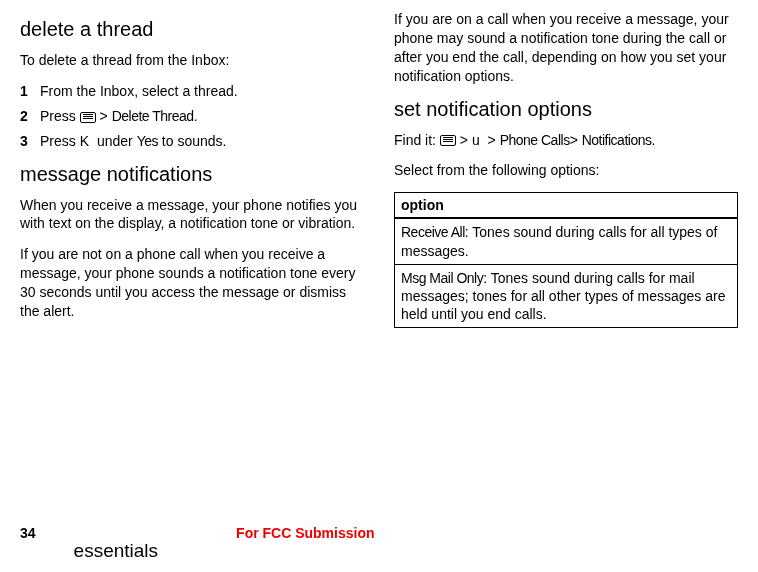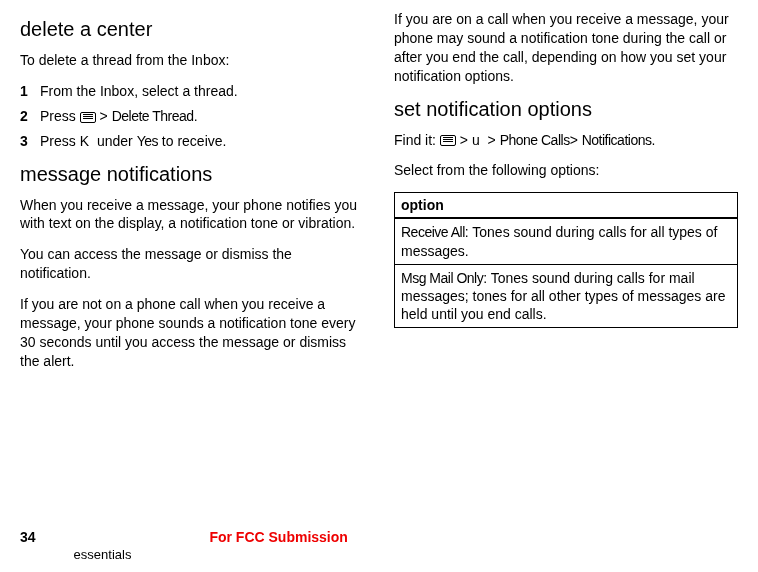--- a/index.html
+++ b/index.html
@@ -105,63 +105,62 @@
       right: 20px;
       display: flex;
       align-items: center;
       gap: 8px;
     }
     .page-num {
       font-weight: bold;
       margin-right: 30px;
     }
     .section-name {
-      font-size: 13px;
+      font-size: 19px;
       margin-top: 36px;
     }
     .fcc {
       color: #e00;
       font-weight: bold;
       margin-left: 70px;
     }
   </style>
 </head>
 <body>
 
 <div class="columns">
 
   <div class="col">
 
-    <h2>delete a center</h2>
+    <h2>delete a thread</h2>
 
     <p>To delete a thread from the Inbox:</p>
 
     <ol class="steps">
       <li>
         <span class="step-num">1</span>
         <span class="step-text">From the Inbox, select a thread.</span>
       </li>
       <li>
         <span class="step-num">2</span>
         <span class="step-text">
           <span>Press </span><span class="key-icon"></span><span> &gt; </span><span class="bold-cond">Delete Thread</span><span>.</span>
         </span>
       </li>
       <li>
         <span class="step-num">3</span>
         <span class="step-text">
-          <span>Press </span><span class="k-key">K</span><span> under </span><span class="bold-cond">Yes</span><span> to receive.</span>
+          <span>Press </span><span class="k-key">K</span><span> under </span><span class="bold-cond">Yes</span><span> to sounds.</span>
         </span>
       </li>
     </ol>
 
     <h2>message notifications</h2>
 
     <p>When you receive a message, your phone notifies you with text on the display, a notification tone or vibration.</p>
-    <p>You can access the message or dismiss the notification.</p>
     <p>If you are not on a phone call when you receive a message, your phone sounds a notification tone every 30 seconds until you access the message or dismiss the alert.</p>
 
   </div>
 
   <div class="col">
 
     <p>If you are on a call when you receive a message, your phone may sound a notification tone during the call or after you end the call, depending on how you set your notification options.</p>
 
     <h2>set notification options</h2>
 

